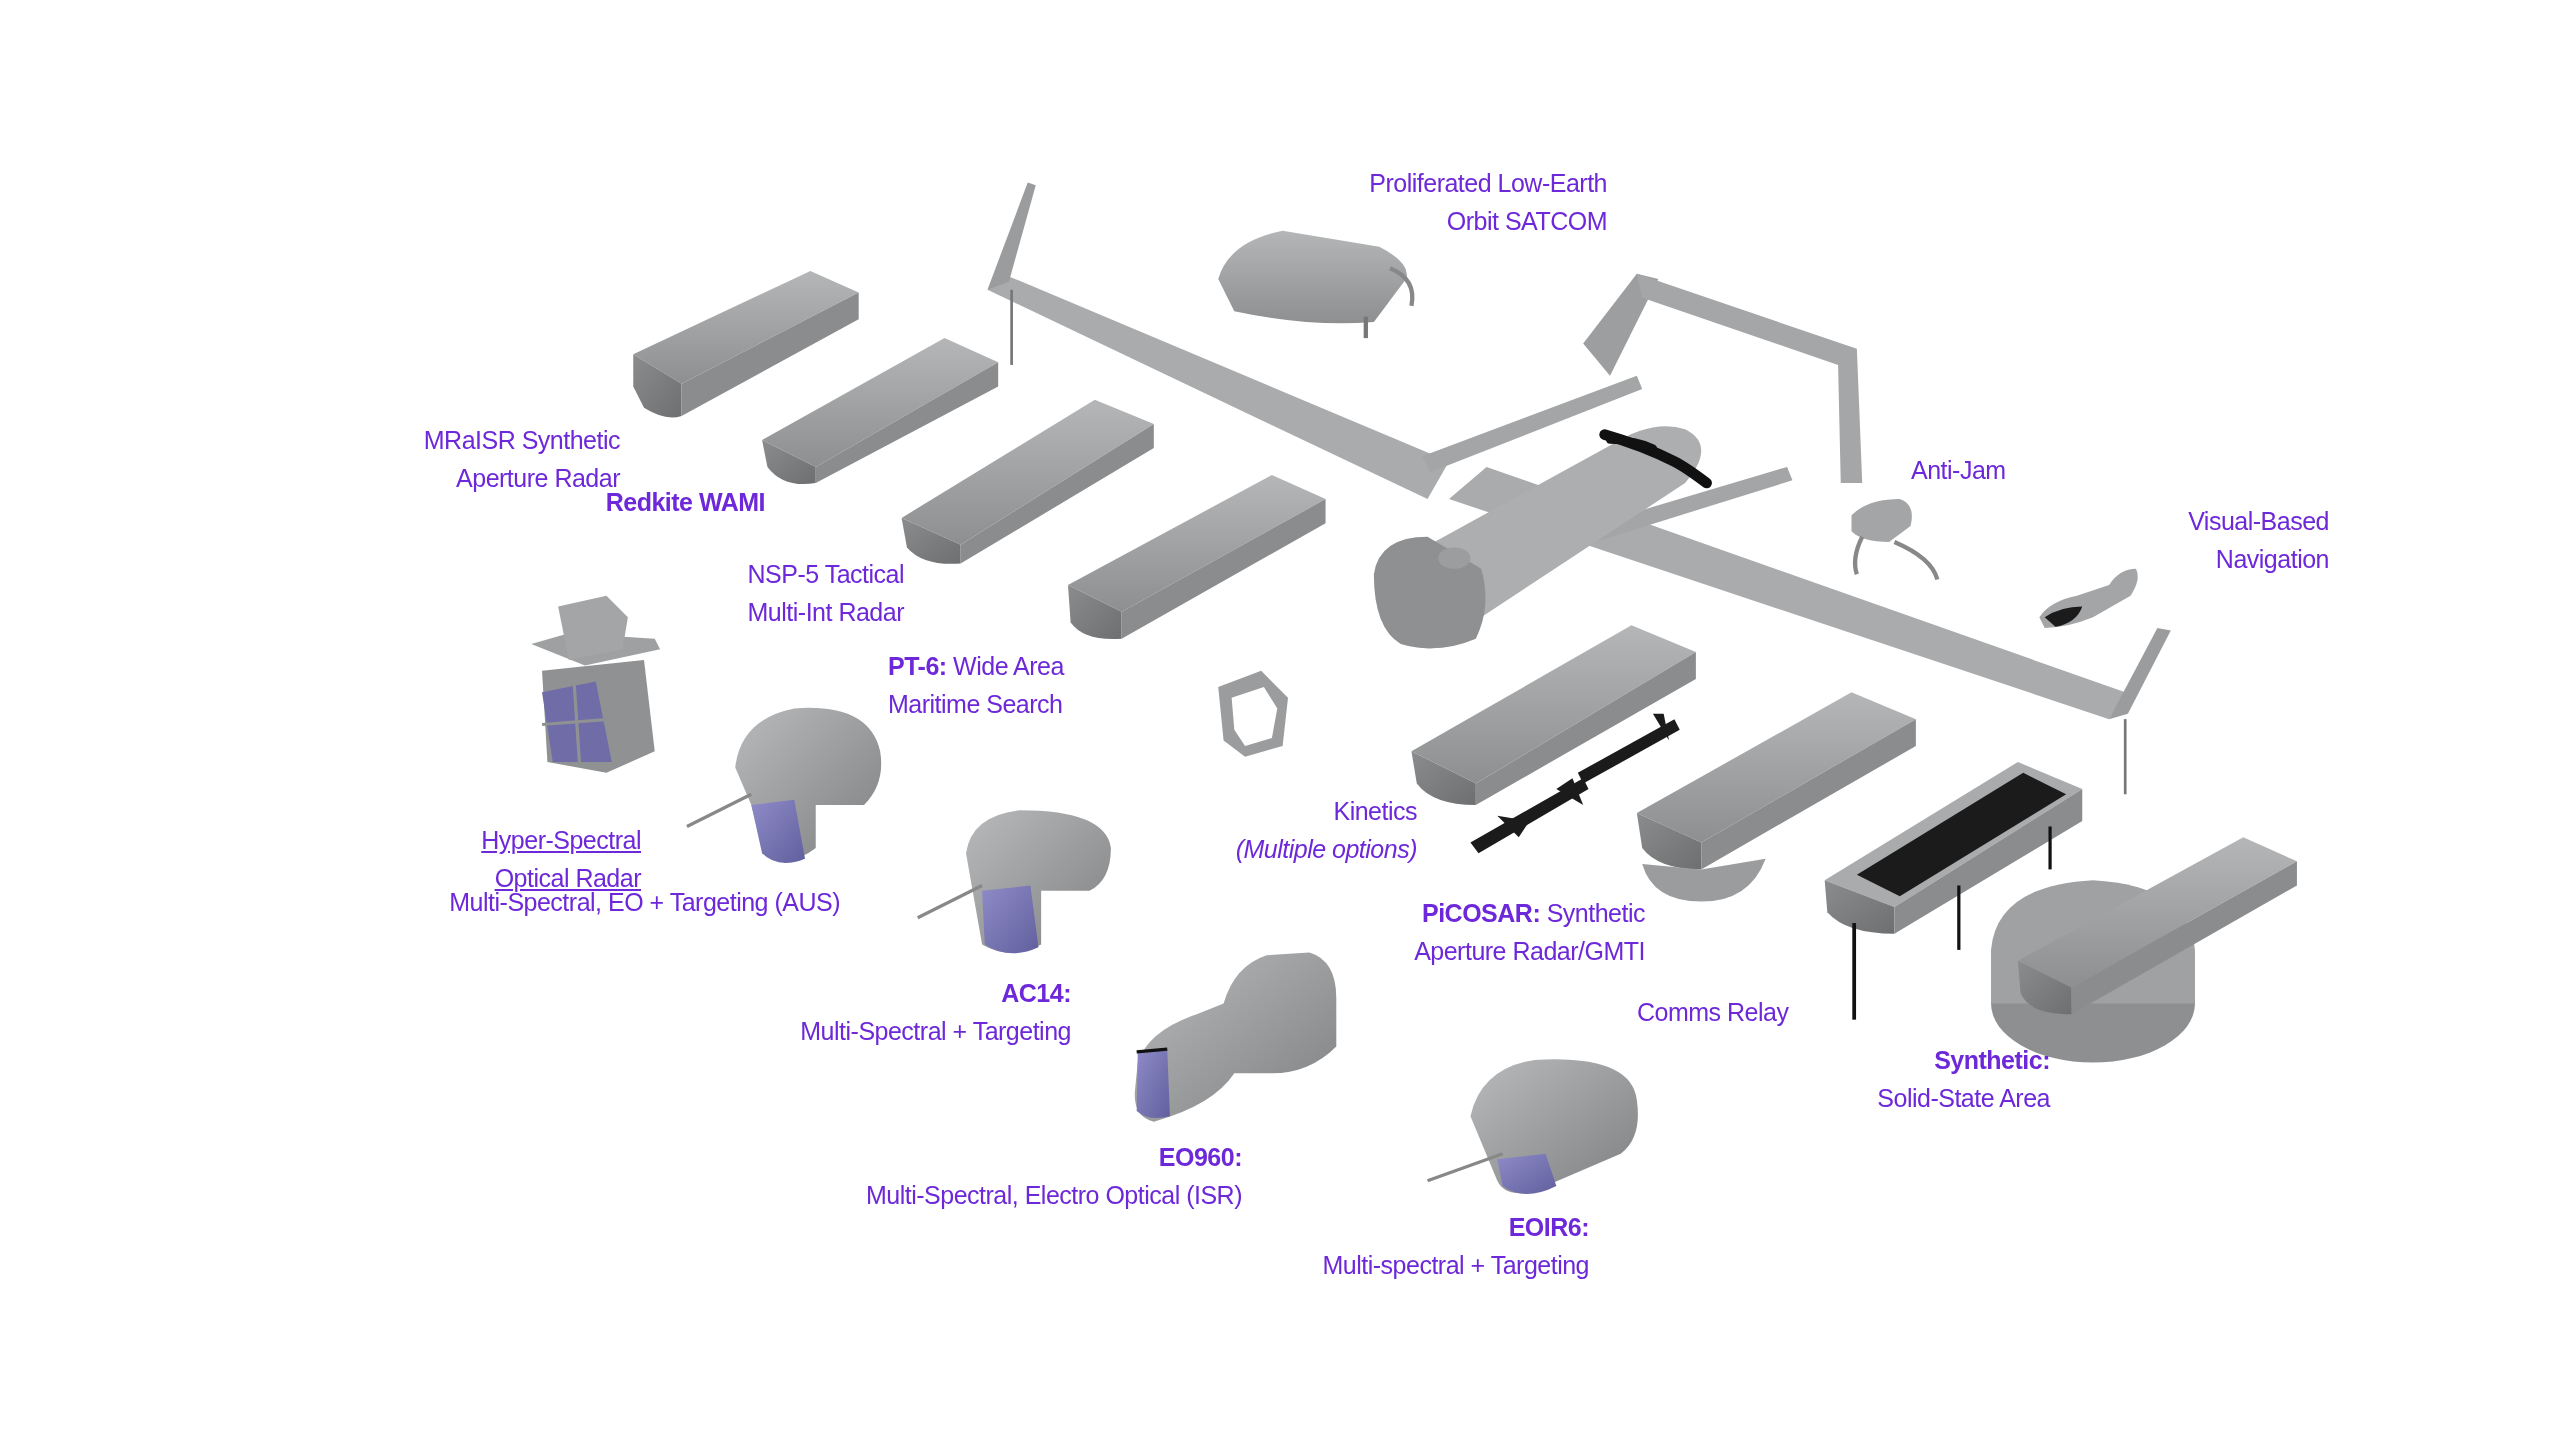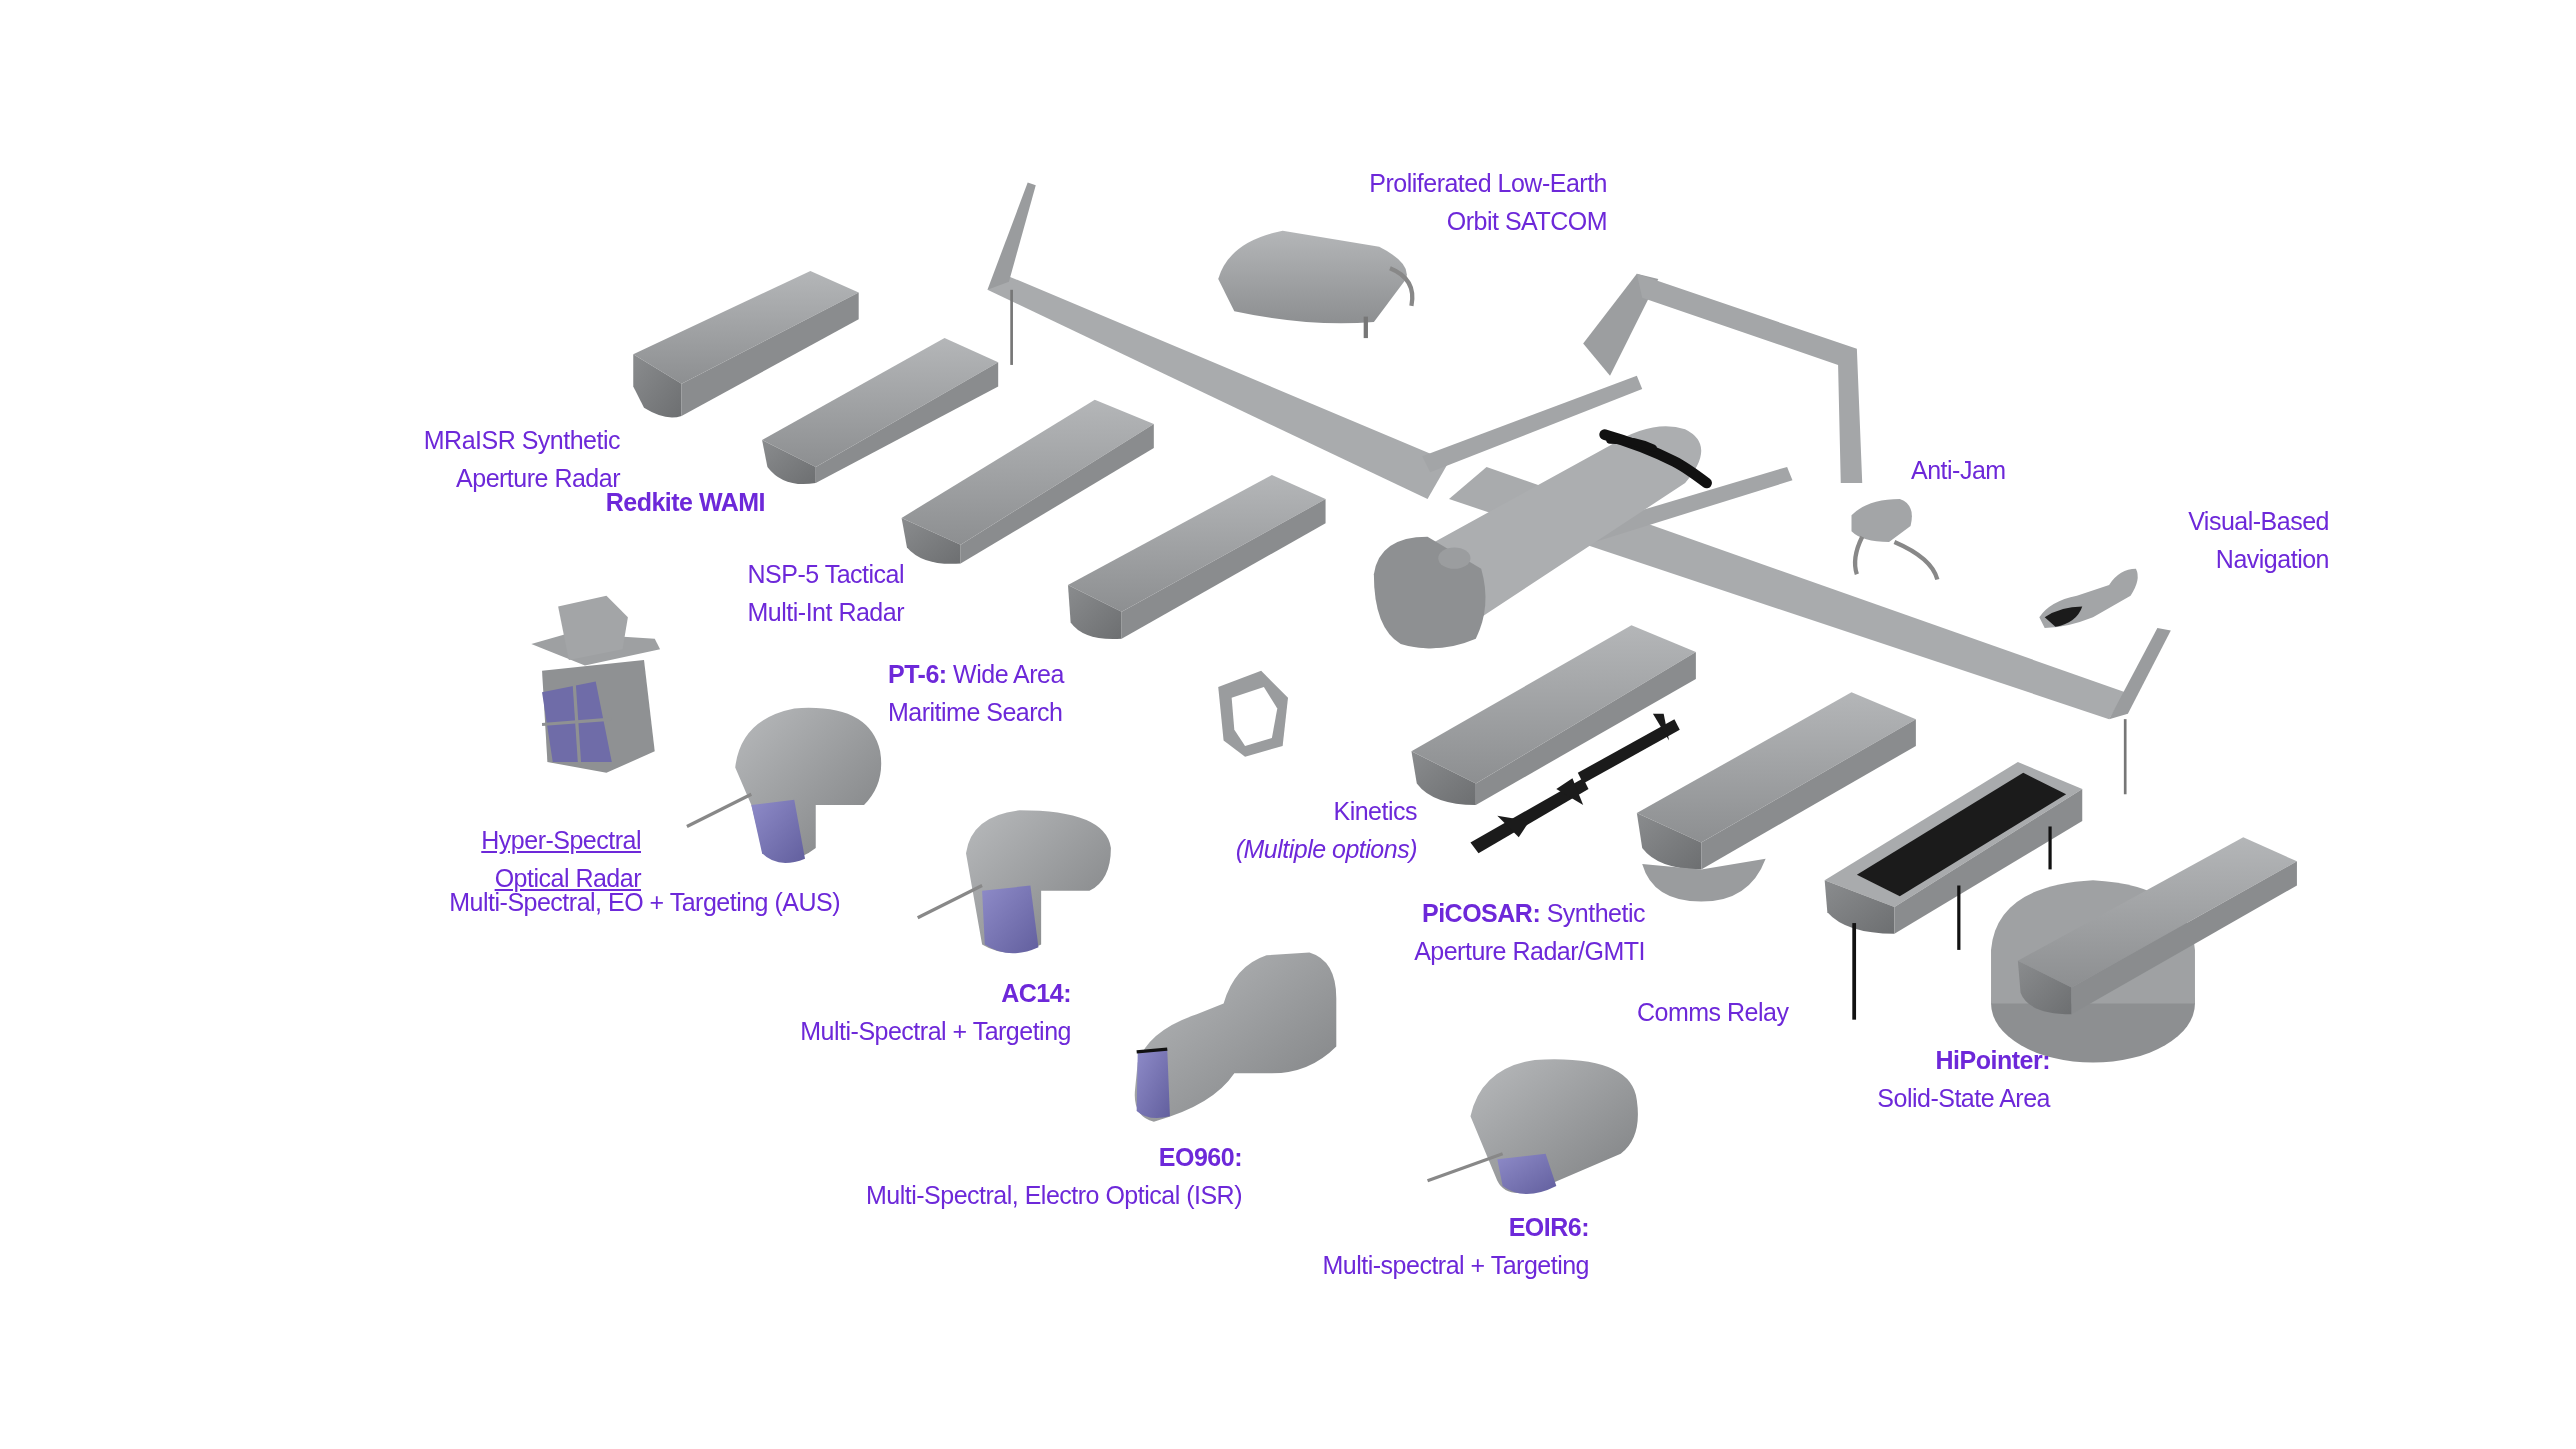--- a/index.html
+++ b/index.html
@@ -187,21 +187,21 @@
 
 <div class="label r" style="right:1811px; top:483px;font-weight:bold;">
   <div>Redkite WAMI</div>
 </div>
 
 <div class="label r" style="right:1672px; top:555px;">
   <div>NSP-5 Tactical</div>
   <div>Multi-Int Radar</div>
 </div>
 
-<div class="label" style="left:888px; top:647px;margin-top:8px;">
+<div class="label" style="left:888px; top:647px;">
   <div><b>PT-6:</b><span> Wide Area</span></div>
   <div>Maritime Search</div>
 </div>
 
 <div class="label r" style="right:1935px; top:821px;text-decoration:underline;">
   <div>Hyper-Spectral</div>
   <div>Optical Radar</div>
 </div>
 
 <div class="label r" style="right:1736px; top:883px;">
@@ -231,21 +231,21 @@
 <div class="label r" style="right:931px; top:894px;">
   <div><b>PiCOSAR:</b><span> Synthetic</span></div>
   <div>Aperture Radar/GMTI</div>
 </div>
 
 <div class="label" style="left:1637px; top:993px;">
   <div>Comms Relay</div>
 </div>
 
 <div class="label r" style="right:526px; top:1041px;">
-  <div><b>HiPointer:</b></div>
+  <div><b>Synthetic:</b></div>
   <div>Solid-State Area</div>
 </div>
 
 <div class="label" style="left:1911px; top:451px;">
   <div>Anti-Jam</div>
 </div>
 
 <div class="label r" style="right:247px; top:502px;">
   <div>Visual-Based</div>
   <div>Navigation</div>

